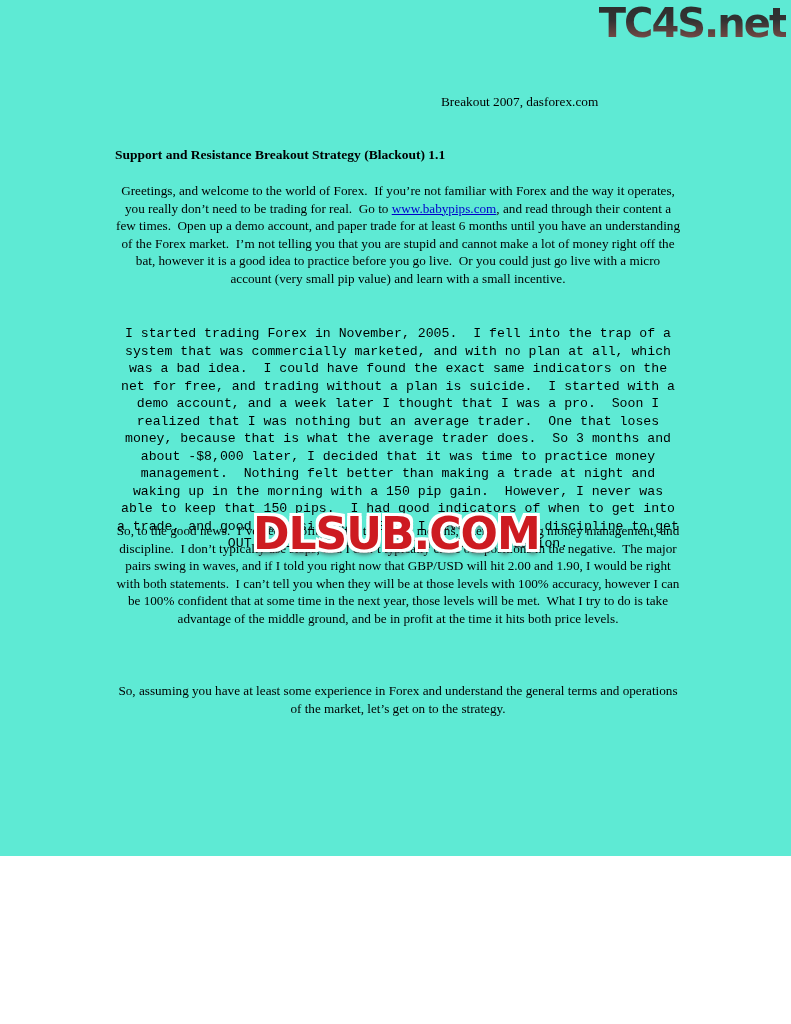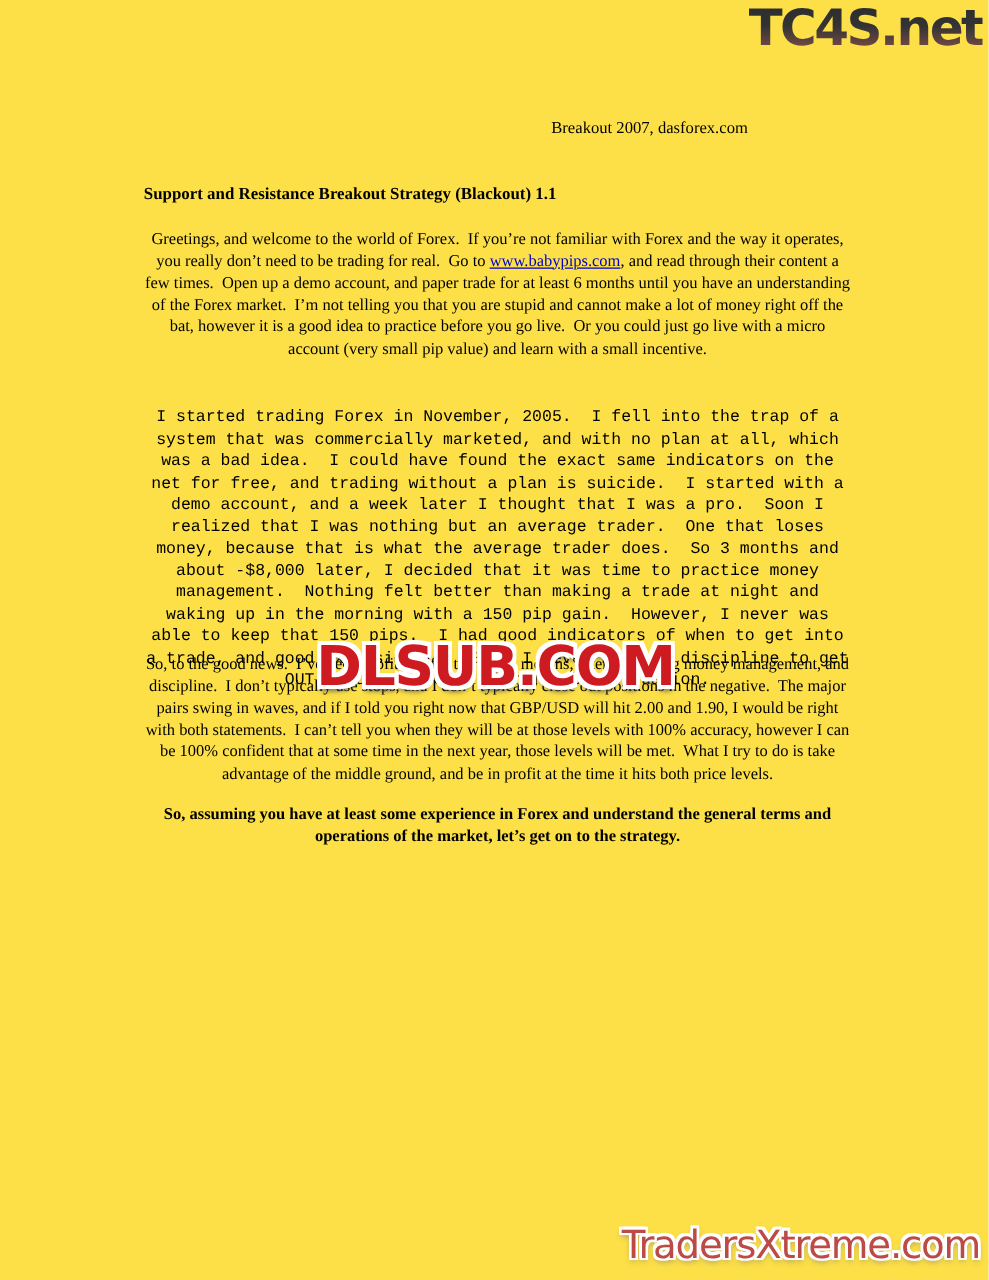--- a/index.html
+++ b/index.html
@@ -1,20 +1,20 @@
 <!DOCTYPE html>
 <html><head>
 <meta charset="utf-8">
 <style>
   html, body { margin: 0; padding: 0; background: #ffffff; }
   .page {
     position: relative;
     width: 791px;
-    height: 1024px;
-    background: #fde047;
+    height: 856px;
+    background: #5eead4;
     font-family: "Liberation Serif", serif;
     color: #000000;
     overflow: hidden;
   }
 
   
   .top-logo {
     position: absolute;
     top: 0px;
     right: 5px;
@@ -67,21 +67,21 @@
     left: 115px;
     width: 566px;
     font-size: 13.2px;
     line-height: 17.5px;
     white-space: pre-wrap;
     text-align: center;
   }
   #p1 { top: 182px; }
   #p2 { top: 325px; font-family: Liberation Mono, monospace; }
   #p3 { top: 522px; }
-  #p4 { top: 642px; font-weight: bold; }
+  #p4 { top: 682px; }
 
   
   .watermark {
     position: absolute;
     left: 253px;
     top: 508px;
     font-family: "DejaVu Sans", sans-serif;
     font-weight: bold;
     font-size: 44px;
     letter-spacing: -1px;

